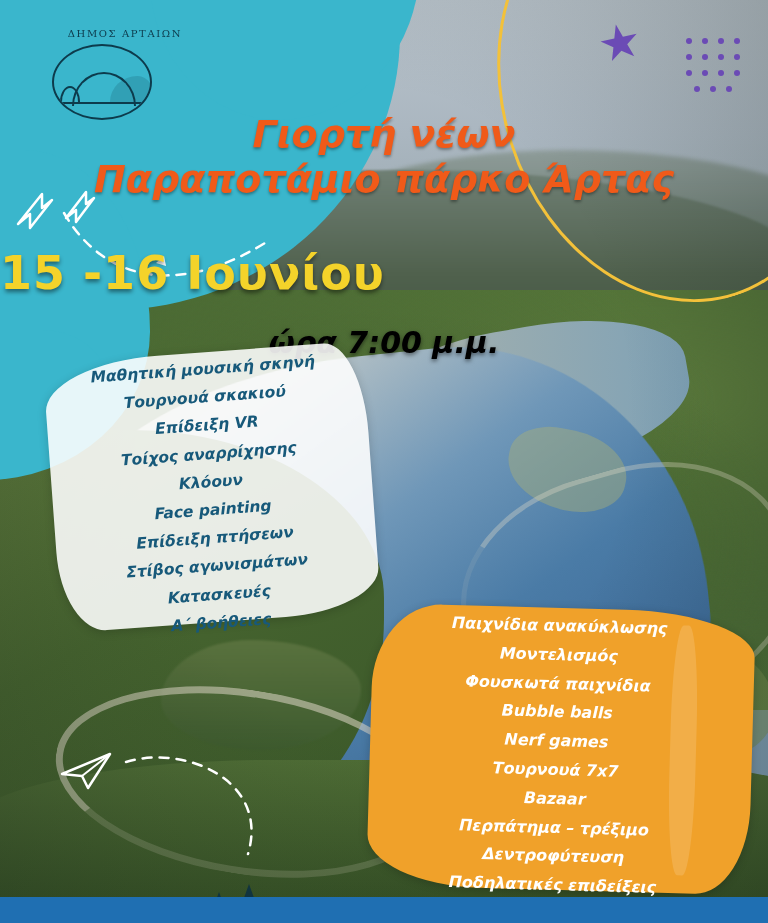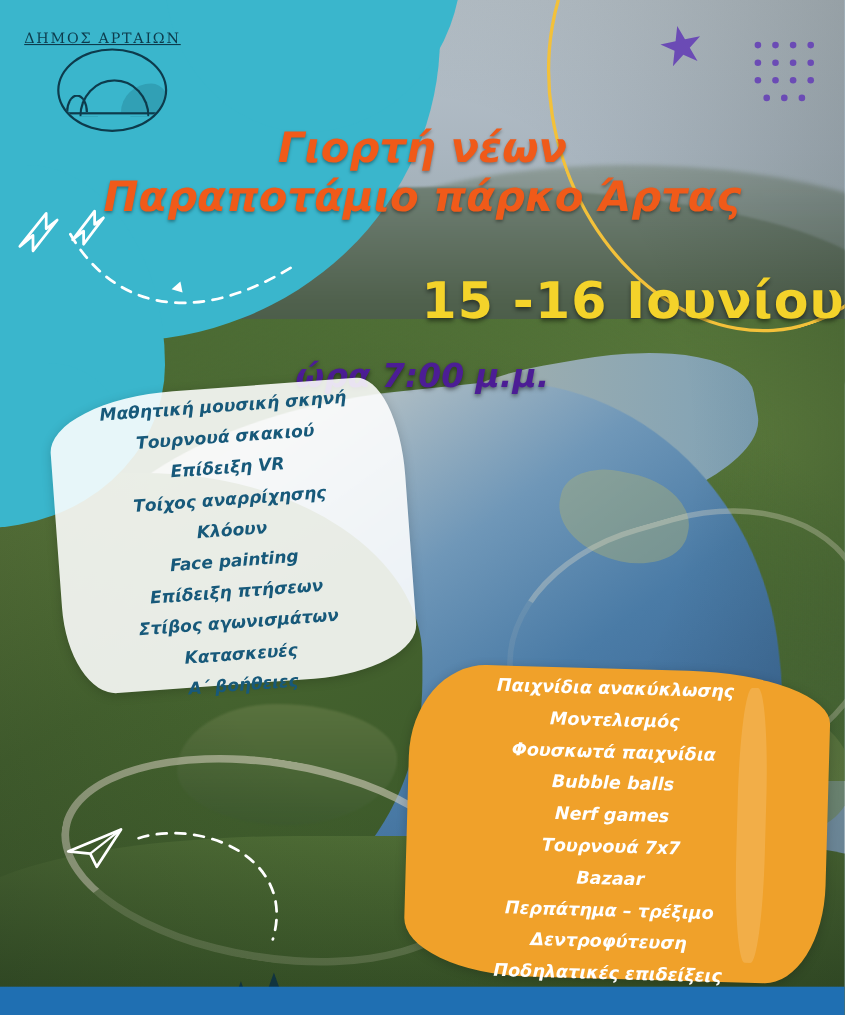--- a/index.html
+++ b/index.html
@@ -168,26 +168,25 @@
   .logo {
     position: absolute;
     left: 22px; top: 14px;
     width: 160px; height: 115px;
     color: #0d3b4c;
   }
   .logo-text {
     position: absolute;
     left: 0; top: 14px;
     width: 160px;
-    text-align: left;
+    text-align: right;
     font-family: "DejaVu Serif", serif;
-    font-size: 13px;
+    font-size: 10px;
     letter-spacing: 1.6px;
     color: #0d3b4c;
-    text-decoration: underline;
   }
   .logo-circle {
     position: absolute;
     left: 30px; top: 30px;
     width: 96px; height: 72px;
     border: 2px solid #0d3b4c;
     border-radius: 50%;
     overflow: hidden;
   }
   .logo-arch {
@@ -240,38 +239,38 @@
     line-height: 1.18;
     margin-top: 12px;
   }
   .title .l1 { font-size: 38px; display: block; }
   .title .l2 { font-size: 38px; display: block; }
 
   .date {
     position: absolute;
     left: 0; top: 246px;
     width: 100%;
-    text-align: right;
+    text-align: left;
     font-family: "DejaVu Sans", sans-serif;
     font-weight: bold;
     font-size: 46px;
     color: #f4d32a;
     text-shadow: 0 3px 4px rgba(0,0,0,.45);
     letter-spacing: 1px;
   }
   .time {
     position: absolute;
     left: 0; top: 325px;
     width: 100%;
     text-align: center;
     font-family: "DejaVu Sans", sans-serif;
     font-style: italic;
     font-weight: bold;
     font-size: 30px;
-    color: #4c1d95;
+    color: #000000;
     text-shadow: 0 2px 4px rgba(0,0,0,.5);
   }
 
   
   .ribbon-white {
     position: absolute;
     left: 52px; top: 352px;
     width: 320px; height: 270px;
     background: rgba(255,255,255,.88);
     border-radius: 36% 12% 30% 14% / 18% 34% 16% 30%;

